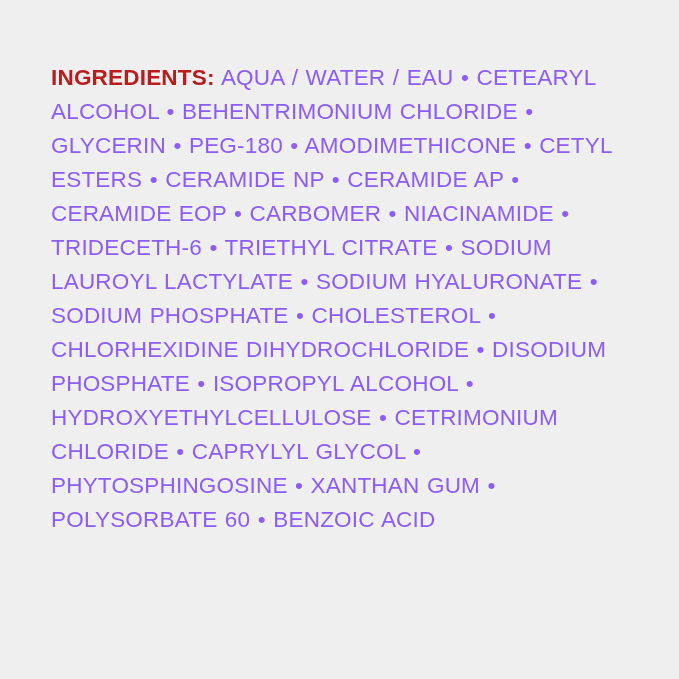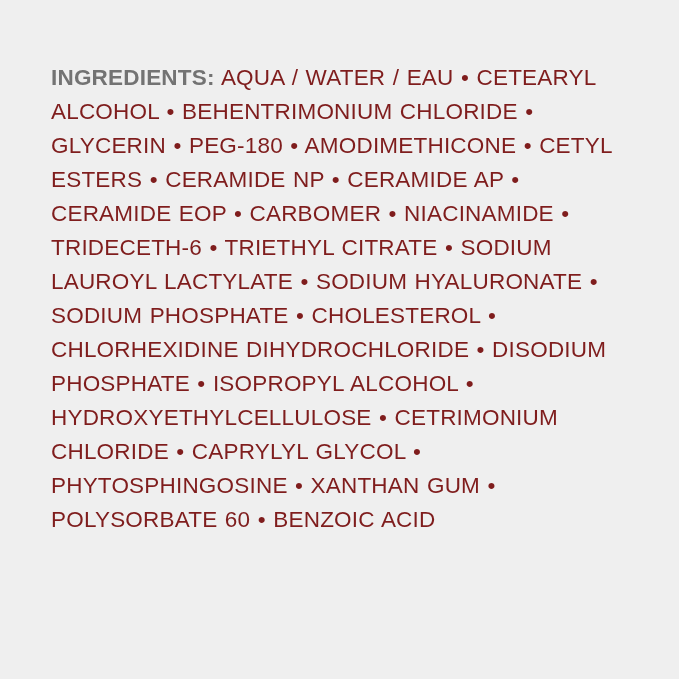--- a/index.html
+++ b/index.html
@@ -23,26 +23,26 @@
   .ingredients-block {
     color: #1b67ab;
     font-size: 22.5px;
     line-height: 34px;
     letter-spacing: 0.2px;
     word-spacing: 1px;
     text-align: left;
   }
   .ingredients-label {
     font-weight: bold;
-    color: #737373;
+    color: #b91c1c;
     letter-spacing: 0.2px;
   }
   .ingredients-body {
     font-weight: normal;
-    color: #7f1d1d;
+    color: #8b5cf6;
   }
 </style>
 </head>
 <body>
 
 <div class="page">
   <p class="ingredients-block"><span class="ingredients-label">INGREDIENTS:</span><span class="ingredients-body"> AQUA / WATER / EAU • CETEARYL ALCOHOL • BEHENTRIMONIUM CHLORIDE • GLYCERIN • PEG-180 • AMODIMETHICONE • CETYL ESTERS • CERAMIDE NP • CERAMIDE AP • CERAMIDE EOP • CARBOMER • NIACINAMIDE • TRIDECETH-6 • TRIETHYL CITRATE • SODIUM LAUROYL LACTYLATE • SODIUM HYALURONATE • SODIUM PHOSPHATE • CHOLESTEROL • CHLORHEXIDINE DIHYDROCHLORIDE • DISODIUM PHOSPHATE • ISOPROPYL ALCOHOL • HYDROXYETHYLCELLULOSE • CETRIMONIUM CHLORIDE • CAPRYLYL GLYCOL • PHYTOSPHINGOSINE • XANTHAN GUM • POLYSORBATE 60 • BENZOIC ACID</span></p>
 </div>
 
 </body></html>

